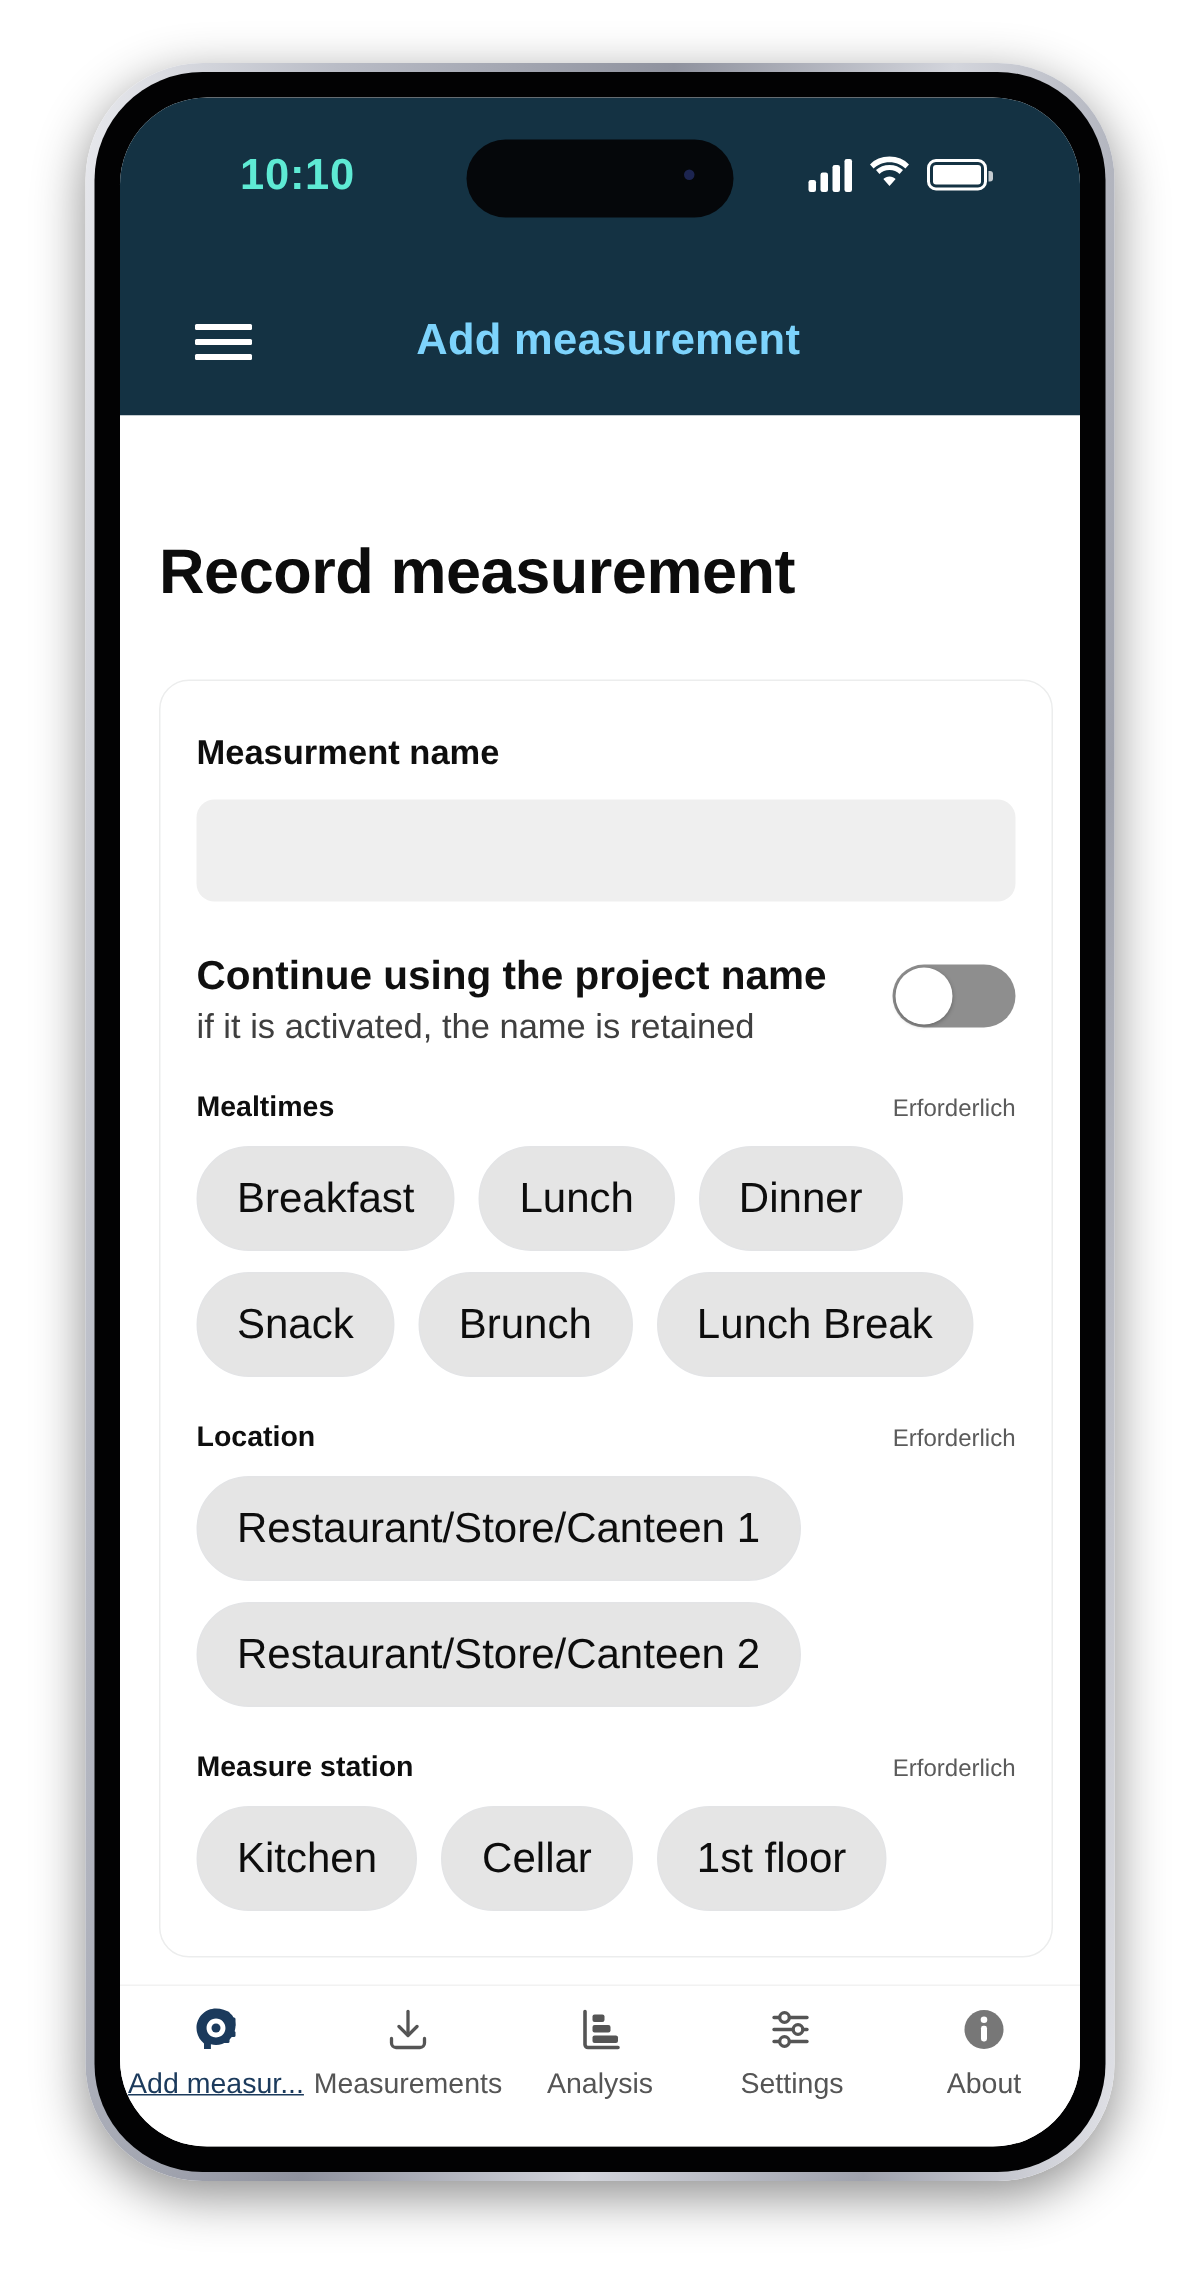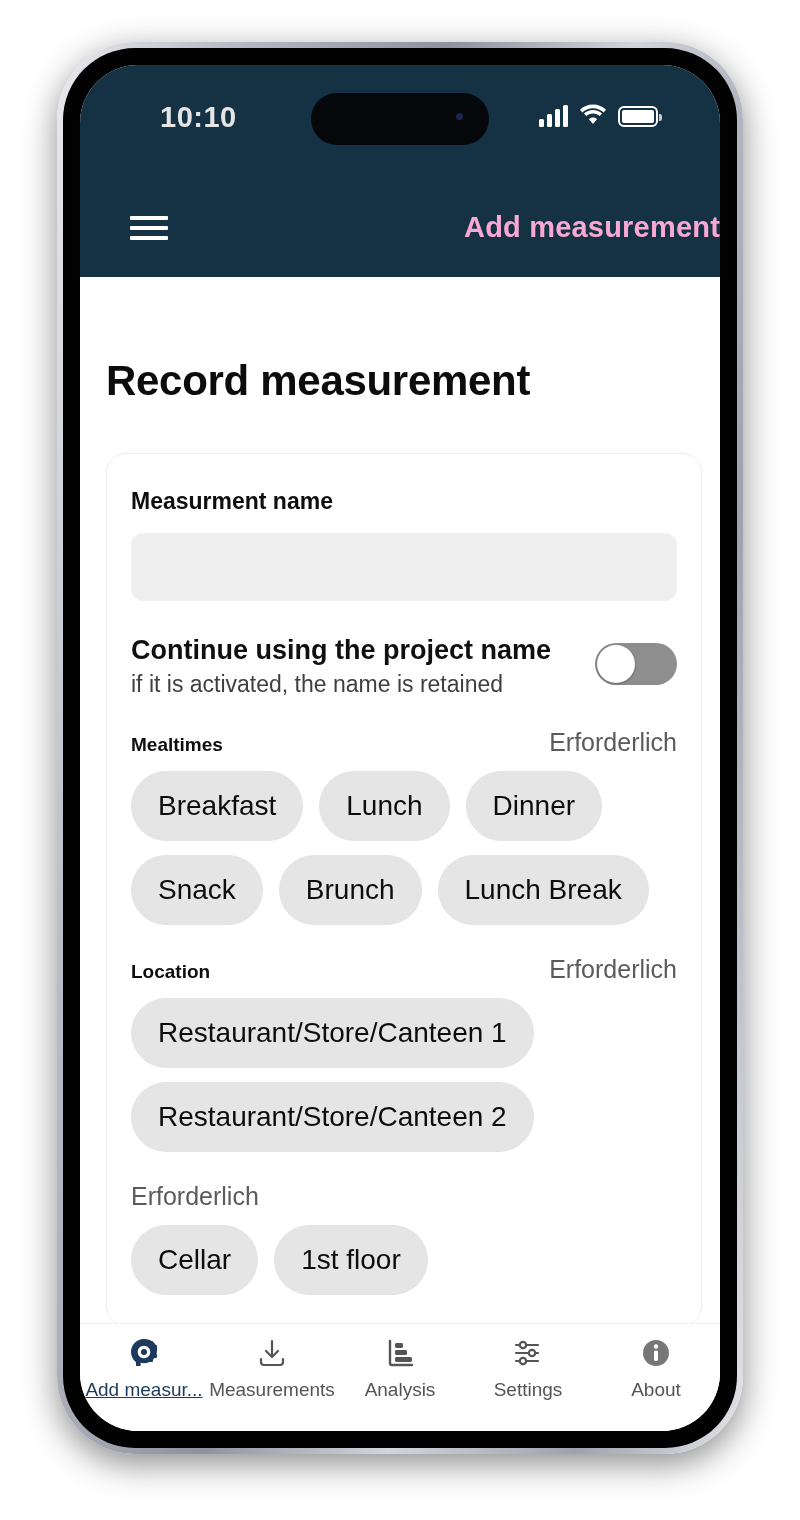--- a/index.html
+++ b/index.html
@@ -61,21 +61,21 @@
     height: 212px;
     background: #143243;
   }
   #status-bar {
     position: absolute;
     left: 0; top: 0; right: 0; height: 120px;
   }
   #status-time {
     position: absolute;
     left: 80px; top: 36px;
-    color: #e5e5e5;
+    color: #5eead4;
     font-size: 29px;
     font-weight: bold;
     letter-spacing: 0.5px;
   }
   #dynamic-island {
     position: absolute;
     left: 50%;
     transform: translateX(-50%);
     top: 28px;
     width: 178px;
@@ -145,22 +145,22 @@
   }
   #hamburger span {
     display: block;
     height: 4px;
     background: #ffffff;
     border-radius: 1px;
   }
   #app-bar-title {
     position: absolute;
     left: 0; right: 0; top: 26px;
-    text-align: right;
-    color: #f9a8d4;
+    text-align: center;
+    color: #7dd3fc;
     font-size: 29px;
     font-weight: bold;
     letter-spacing: 0.2px;
     padding-left: 11px;
   }
 
   
   #content {
     position: absolute;
     left: 0; top: 212px; right: 0;
@@ -248,21 +248,21 @@
     display: flex;
     align-items: baseline;
     justify-content: space-between;
   }
   .section-title {
     font-size: 19px;
     font-weight: bold;
     color: #0e0e0e;
   }
   .section-required {
-    font-size: 25px;
+    font-size: 16px;
     color: #5b5b5b;
   }
 
   .chip-wrap {
     margin-top: 14px;
     display: flex;
     flex-wrap: wrap;
     gap: 14px 16px;
   }
   .chip-wrap.stacked { flex-direction: column; align-items: flex-start; }
@@ -395,23 +395,25 @@
                   <div class="section-title">Location</div>
                   <div class="section-required">Erforderlich</div>
                 </div>
                 <div class="chip-wrap stacked">
                   <div class="chip">Restaurant/Store/Canteen 1</div>
                   <div class="chip">Restaurant/Store/Canteen 2</div>
                 </div>
               </div>
               <div class="section">
                 <div class="section-head">
+                  <div class="section-title">Measure station</div>
                   <div class="section-required">Erforderlich</div>
                 </div>
                 <div class="chip-wrap">
+                  <div class="chip">Kitchen</div>
                   <div class="chip">Cellar</div>
                   <div class="chip">1st floor</div>
                 </div>
               </div>
             </div>
         </div>
       </div>
 
       <div id="bottom-nav">
           <div class="nav-item active">

